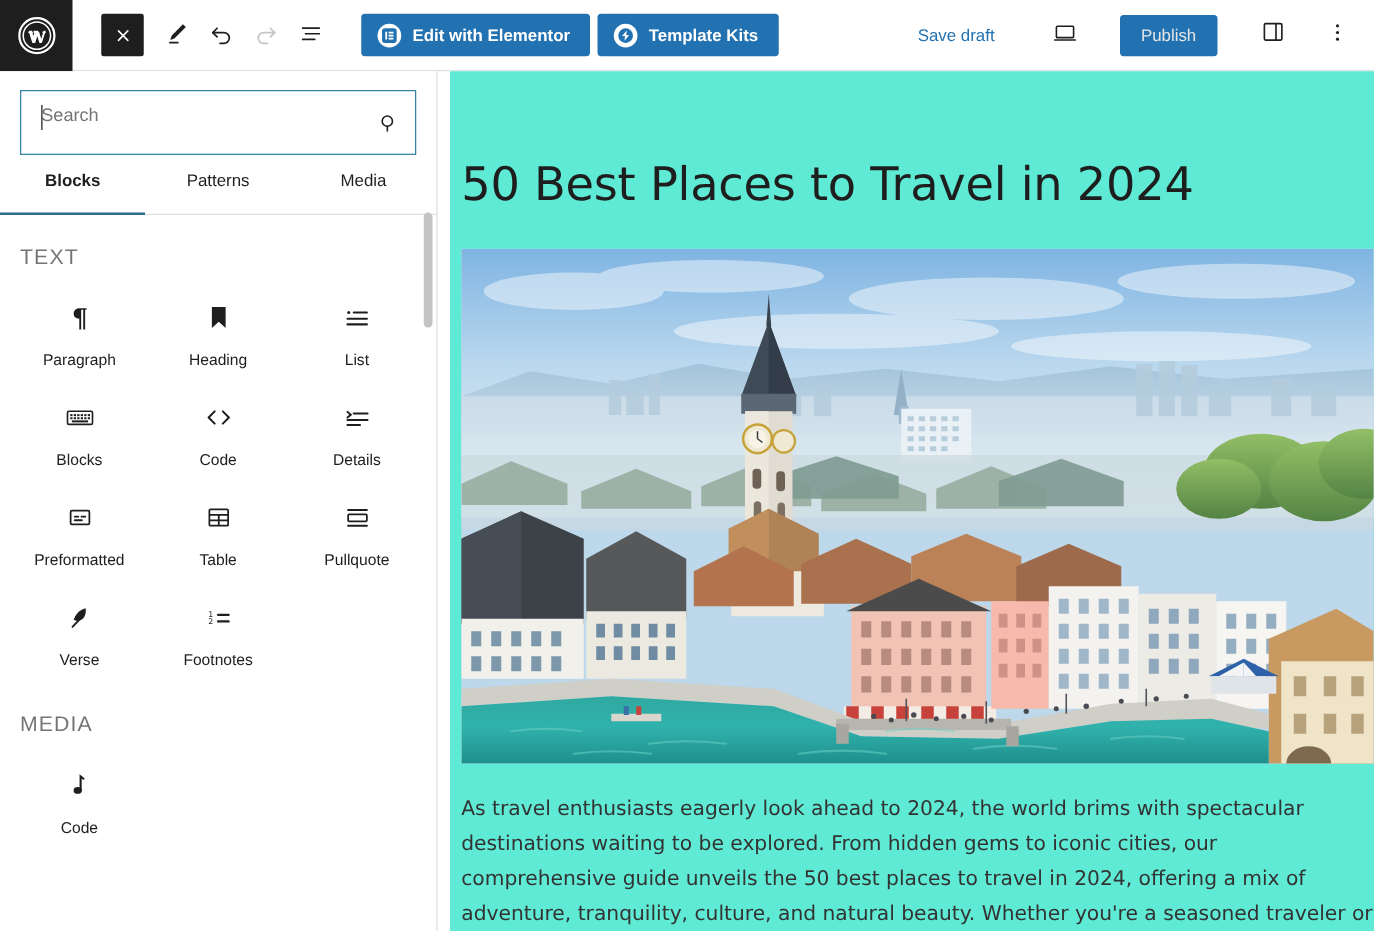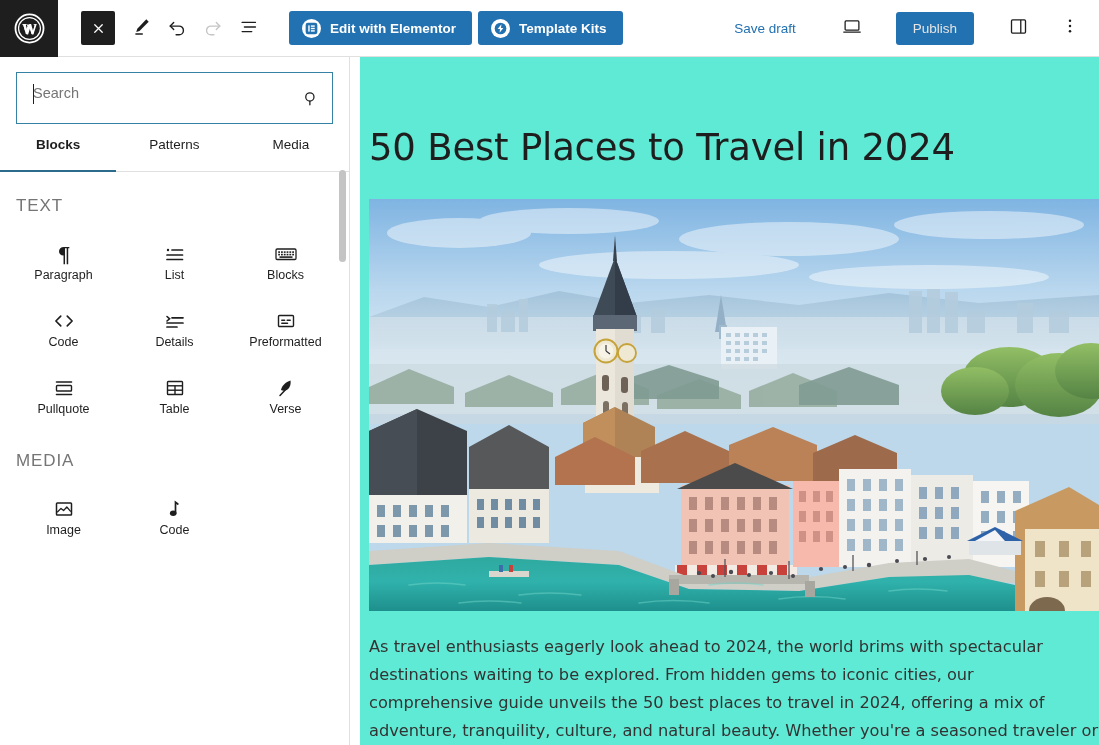--- a/index.html
+++ b/index.html
@@ -154,21 +154,21 @@
     display: flex; flex-direction: column; align-items: center;
     justify-content: flex-start;
     padding: 14px 4px 10px 4px;
     cursor: pointer; border-radius: 2px;
   }
   .block-icon {
     height: 28px; display: flex; align-items: center; justify-content: center;
     color: #1e1e1e;
   }
   .block-label {
-    font-size: 12.5px; color: #1e1e1e;
+    margin-top: 13px; font-size: 12.5px; color: #1e1e1e;
     text-align: center; line-height: 1.2;
     font-family: "Liberation Sans", sans-serif;
   }
 
   
   #sidebar-scrollbar-track {
     position: absolute; right: 1px; top: 0; width: 9px; height: 688px;
     background: transparent;
   }
   #sidebar-scrollbar-thumb {
@@ -347,20 +347,28 @@
 
       <div class="block-item">
         <span class="block-icon">
           <svg width="26" height="26" viewBox="0 0 24 24" fill="#1e1e1e">
             <text x="12" y="19" font-family="DejaVu Serif, serif" font-size="19" font-weight="bold" text-anchor="middle">¶</text>
           </svg>
         </span>
         <span class="block-label">Paragraph</span>
       </div>
 
+      <div class="block-item">
+        <span class="block-icon">
+          <svg width="24" height="24" viewBox="0 0 24 24" fill="#1e1e1e">
+            <path d="M6.5 3.6 H17.5 V20.4 L12 15.4 L6.5 20.4 Z"></path>
+          </svg>
+        </span>
+        <span class="block-label">Heading</span>
+      </div>
 
       <div class="block-item">
         <span class="block-icon">
           <svg width="24" height="24" viewBox="0 0 24 24" fill="none" stroke="#1e1e1e" stroke-width="1.7" stroke-linecap="round">
             <circle cx="5" cy="8" r="1.2" fill="#1e1e1e" stroke="none"></circle>
             <path d="M9 8 H19.5"></path>
             <path d="M4 13 H19.5"></path>
             <path d="M4 17.5 H19.5"></path>
           </svg>
         </span>
@@ -423,65 +431,69 @@
               <path d="M13.2 11.3 H16.2"></path>
               <path d="M7.8 14.2 H13.5"></path>
             </g>
           </svg>
         </span>
         <span class="block-label">Preformatted</span>
       </div>
 
       <div class="block-item">
         <span class="block-icon">
-          <svg width="24" height="24" viewBox="0 0 24 24" fill="none" stroke="#1e1e1e" stroke-width="1.6" stroke-linecap="round">
-            <path d="M4.5 6 H19.5"></path>
-            <rect x="4.5" y="9.5" width="15" height="5.5" rx="0.8" stroke-width="1.4"></rect>
-            <path d="M4.5 18.5 H19.5"></path>
-          </svg>
-        </span>
-        <span class="block-label">Pullquote</span>
-      </div>
-
-      <div class="block-item">
-        <span class="block-icon">
           <svg width="24" height="24" viewBox="0 0 24 24" fill="none" stroke="#1e1e1e" stroke-width="1.4">
             <rect x="4.5" y="5.5" width="15" height="13" rx="0.8"></rect>
             <path d="M4.5 9.8 H19.5"></path>
             <path d="M4.5 14.2 H19.5"></path>
             <path d="M12 9.8 V18.5"></path>
           </svg>
         </span>
         <span class="block-label">Table</span>
       </div>
 
       <div class="block-item">
         <span class="block-icon">
+          <svg width="24" height="24" viewBox="0 0 24 24" fill="none" stroke="#1e1e1e" stroke-width="1.6" stroke-linecap="round">
+            <path d="M4.5 6 H19.5"></path>
+            <rect x="4.5" y="9.5" width="15" height="5.5" rx="0.8" stroke-width="1.4"></rect>
+            <path d="M4.5 18.5 H19.5"></path>
+          </svg>
+        </span>
+        <span class="block-label">Pullquote</span>
+      </div>
+
+      <div class="block-item">
+        <span class="block-icon">
           <svg width="24" height="24" viewBox="0 0 24 24" fill="none">
             <path d="M16.5 4.5 c-5 1.5-8.5 5-9.5 9.5 c2.5 1.2 5.5 .7 7.4-1.2 c1.9-2 2.6-5.3 2.1-8.3 Z" fill="#1e1e1e"></path>
             <path d="M6 19.5 L11.2 14" stroke="#1e1e1e" stroke-width="1.5" stroke-linecap="round"></path>
           </svg>
         </span>
         <span class="block-label">Verse</span>
       </div>
 
+      <div class="block-item">
+        <span class="block-icon">
+          <svg width="25" height="25" viewBox="0 0 24 24" fill="none" stroke="#1e1e1e" stroke-width="1.8" stroke-linecap="round">
+            <path d="M12 9.5 H20"></path>
+            <path d="M12 14.5 H20"></path>
+            <g fill="#1e1e1e" stroke="none">
+              <text x="4.5" y="11.3" font-family="DejaVu Sans, sans-serif" font-size="6">1</text>
+              <text x="4.5" y="16.3" font-family="DejaVu Sans, sans-serif" font-size="6">2</text>
+            </g>
+          </svg>
+        </span>
+        <span class="block-label">Footnotes</span>
+      </div>
     </div>
 
     <div class="cat-label">MEDIA</div>
 
     <div class="block-grid">
-      <div class="block-item">
-        <span class="block-icon">
-          <svg width="24" height="24" viewBox="0 0 24 24" fill="none" stroke="#1e1e1e" stroke-width="1.5" stroke-linejoin="round">
-            <rect x="4.5" y="6" width="15" height="12" rx="0.8"></rect>
-            <path d="M5.2 15.2 L9 11.4 L11.6 13.6 L14.8 10 L18.8 14.6" stroke-width="1.3"></path>
-          </svg>
-        </span>
-        <span class="block-label">Image</span>
-      </div>
 
 
       <div class="block-item">
         <span class="block-icon">
           <svg width="24" height="24" viewBox="0 0 24 24" fill="#1e1e1e">
             <ellipse cx="10.2" cy="16.3" rx="3.3" ry="2.7"></ellipse>
             <path d="M12.5 16.3 V5.2 L14.8 7" stroke="#1e1e1e" stroke-width="1.7" fill="none" stroke-linecap="round"></path>
           </svg>
         </span>
         <span class="block-label">Code</span>

